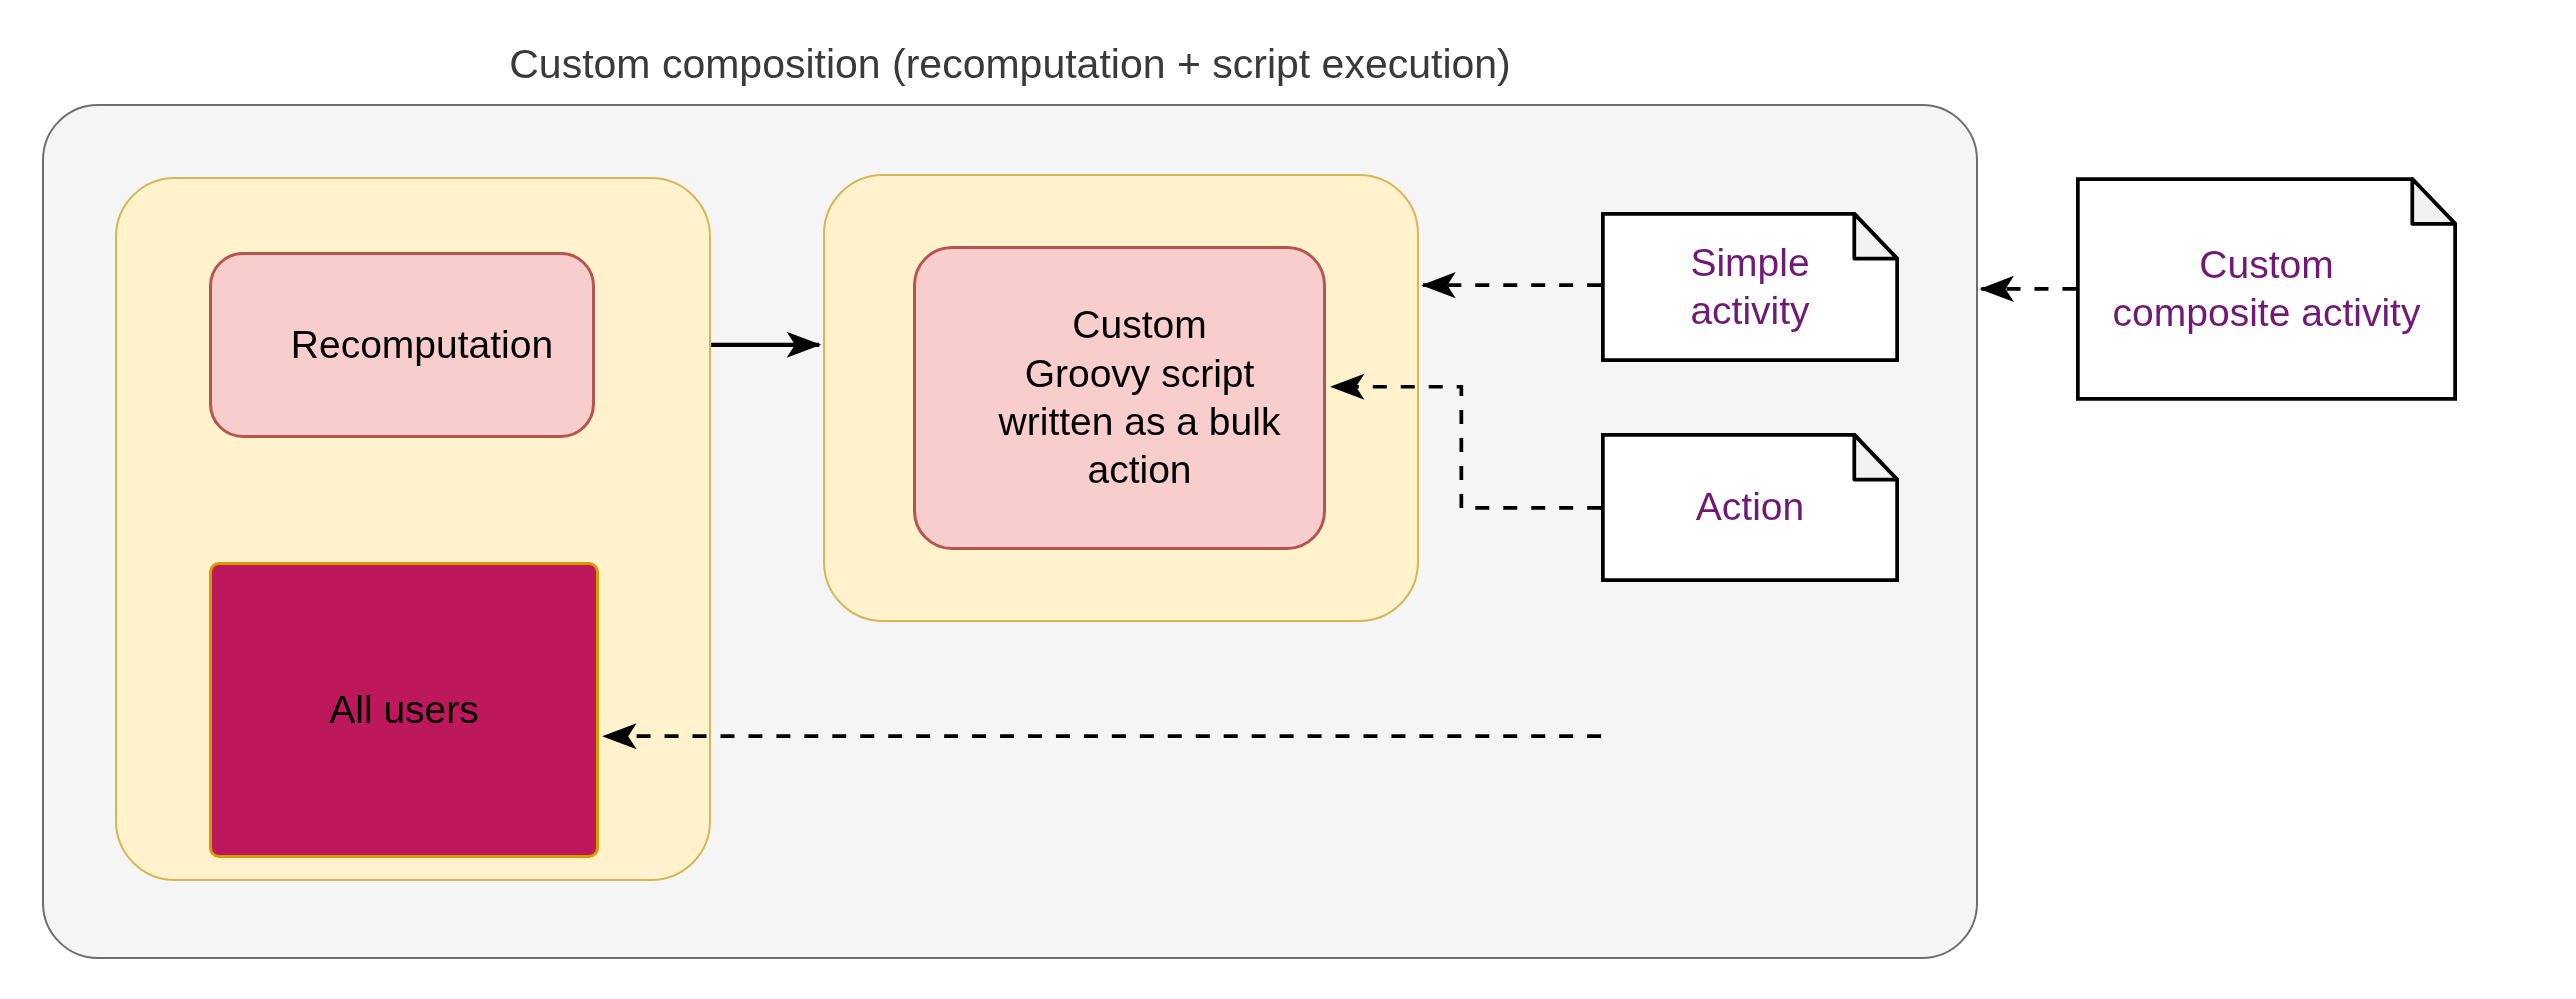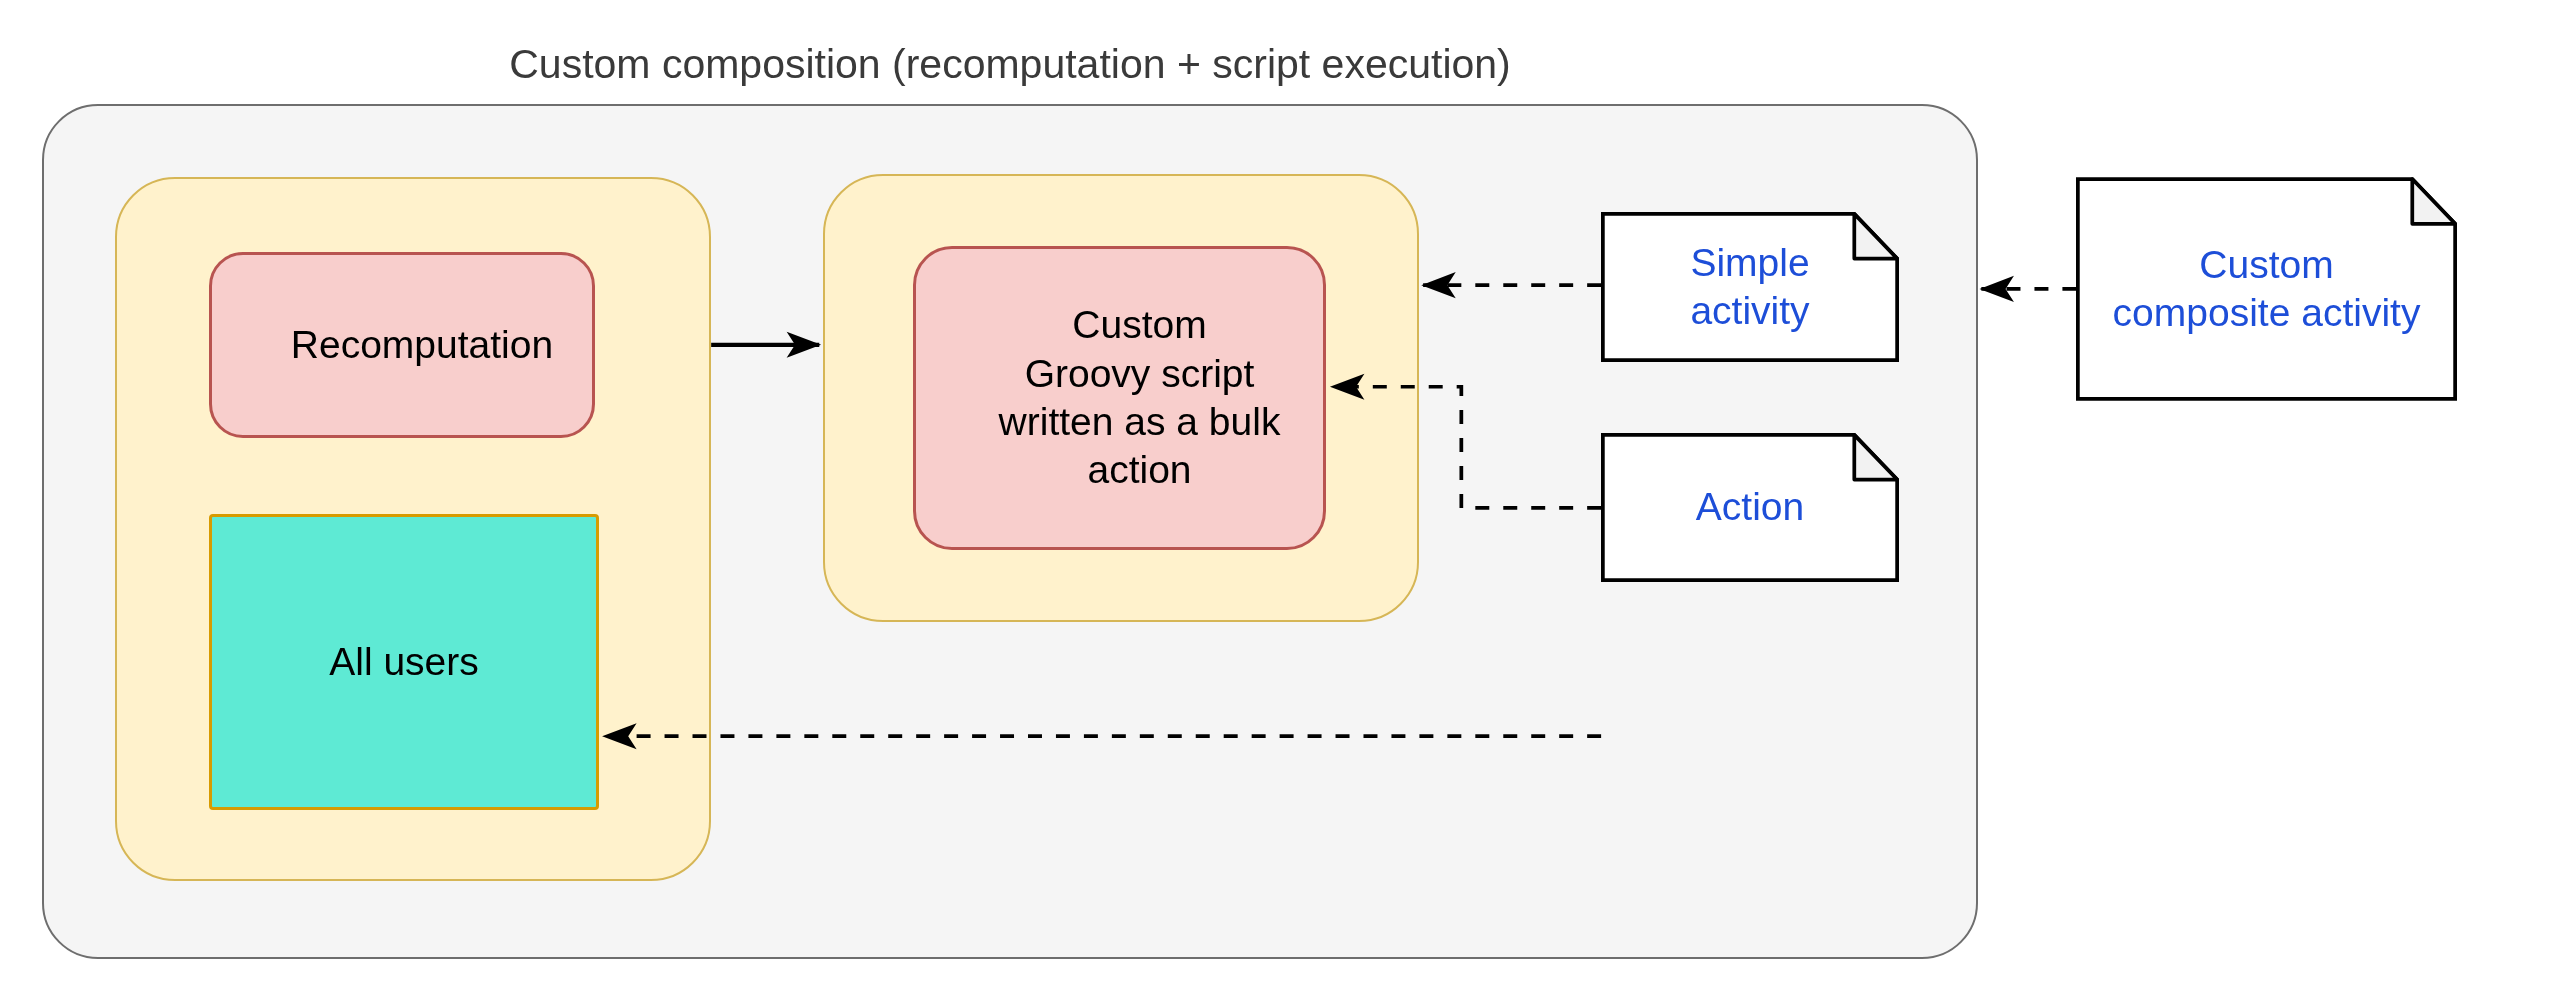--- a/index.html
+++ b/index.html
@@ -55,40 +55,41 @@
     color: #000000;
     white-space: pre-line;
   }
   .node-red {
     background: #f8cecc;
     border: 3.7px solid #b85450;
     border-radius: 34px;
     padding-left: 40px;
   }
   .node-orange {
-    background: #5eead4;
+    background: #be185d;
     border: 3.7px solid #d79b00;
-    border-radius: 4px;
+    border-radius: 10px;
+    margin-top: 48px;
   }
   .node-recomputation { left: 209px; top: 252px; width: 386px; height: 186px; }
   .node-all-users     { left: 209px; top: 514px; width: 390px; height: 296px; }
   .node-groovy        { left: 913px; top: 246px; width: 413px; height: 304px; border-radius: 39px; }
 
   .note { position: absolute; }
   .note svg { display: block; }
   .note .label {
     position: absolute;
     inset: 0;
     display: flex;
     align-items: center;
     justify-content: center;
     text-align: center;
     font-size: 39px;
     line-height: 1.24;
-    color: #1d4ed8;
+    color: #701a75;
     white-space: pre-line;
   }
   .note-simple    { left: 1601px; top: 212px; }
   .note-action    { left: 1601px; top: 433px; }
   .note-item-set  { left: 1601px; top: 662px; }
   .note-composite { left: 2076px; top: 177px; }
 
   #connector-layer {
     position: absolute;
     left: 0; top: 0;

